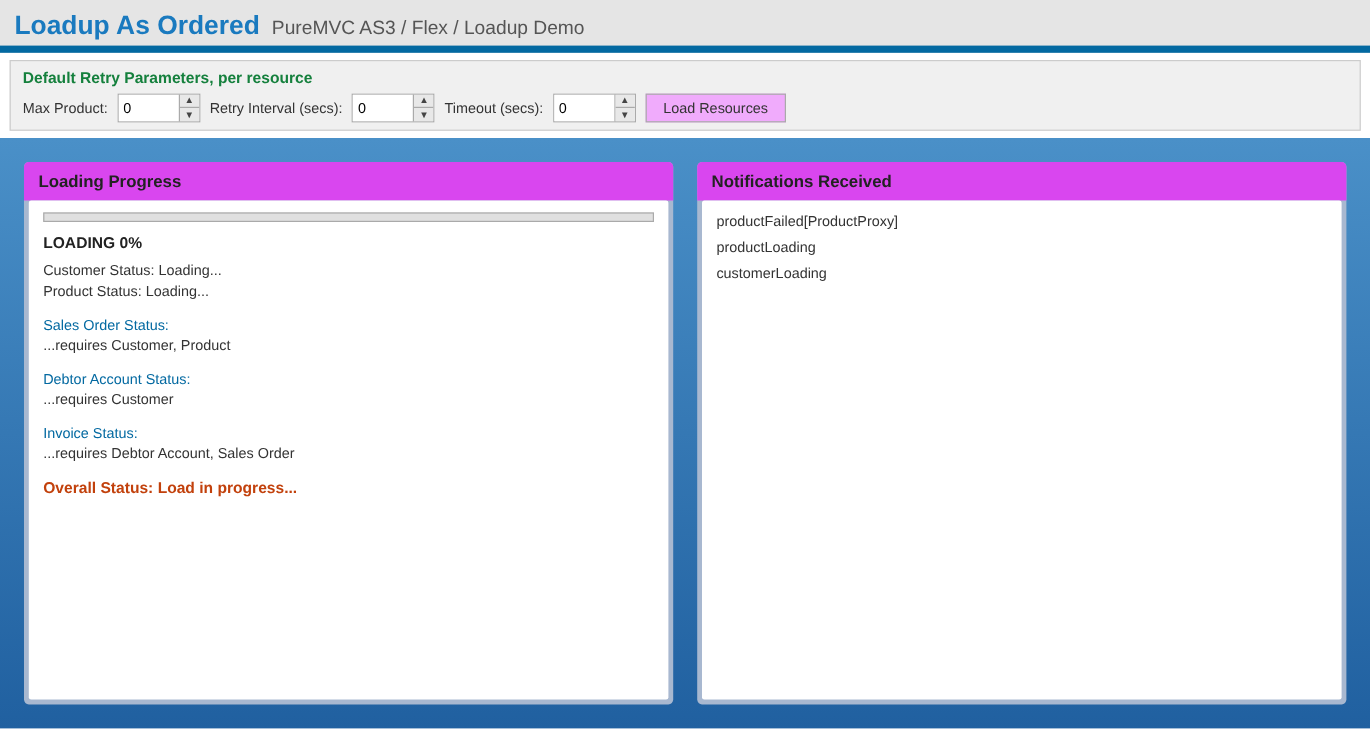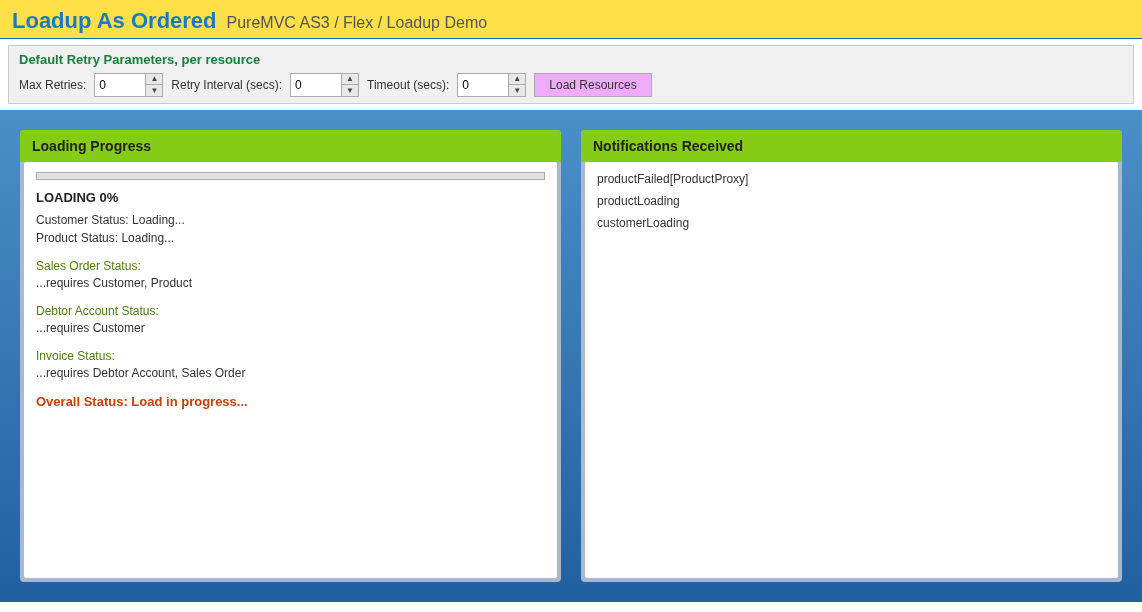--- a/index.html
+++ b/index.html
@@ -8,26 +8,26 @@
       font-family: Arial, sans-serif;
       font-size: 13px;
       background: #ffffff;
       width: 1142px;
       height: 612px;
       overflow: hidden;
     }
 
     
     #header {
-      background: #fde047;
+      background: #e5e5e5;
       padding: 8px 12px 4px 12px;
       display: flex;
       align-items: baseline;
       gap: 10px;
-      border-bottom: 1px solid #0369a1;
+      border-bottom: 6px solid #0369a1;
     }
 
     #app-title {
       font-size: 22px;
       font-weight: bold;
       color: #1a7abf;
     }
 
     #app-subtitle {
       font-size: 16px;
@@ -143,21 +143,21 @@
       display: flex;
       flex-direction: column;
       min-height: 420px;
     }
 
     .panel-title {
       font-weight: bold;
       font-size: 14px;
       color: #222222;
       padding: 8px 12px;
-      background: #84cc16;
+      background: #d946ef;
       border-radius: 4px 4px 0 0;
     }
 
     .panel-body {
       background: #ffffff;
       margin: 0 4px 4px 4px;
       padding: 10px 12px;
       flex: 1;
       border-radius: 2px;
       overflow-y: auto;
@@ -190,21 +190,21 @@
       color: #333333;
       margin-bottom: 4px;
     }
 
     .status-section {
       margin-top: 14px;
     }
 
     .status-section-label {
       font-size: 12px;
-      color: #4d7c0f;
+      color: #0369a1;
       margin-bottom: 3px;
     }
 
     .overall-status {
       font-weight: bold;
       font-size: 13px;
       color: #c2410c;
       margin-top: 14px;
     }
 
@@ -220,21 +220,21 @@
 
 <div id="header">
   <span id="app-title">Loadup As Ordered</span>
   <span id="app-subtitle">PureMVC AS3 / Flex / Loadup Demo</span>
 </div>
 
 <div id="params-bar">
   <div id="params-title">Default Retry Parameters, per resource</div>
   <div id="params-controls">
 
-    <label class="param-label">Max Retries:</label>
+    <label class="param-label">Max Product:</label>
     <div class="param-input-group">
       <input class="param-input" type="text" value="0" style="">
       <div class="param-spinners">
         <button class="spinner-btn">▲</button>
         <button class="spinner-btn">▼</button>
       </div>
     </div>
 
     <label class="param-label">Retry Interval (secs):</label>
     <div class="param-input-group">

